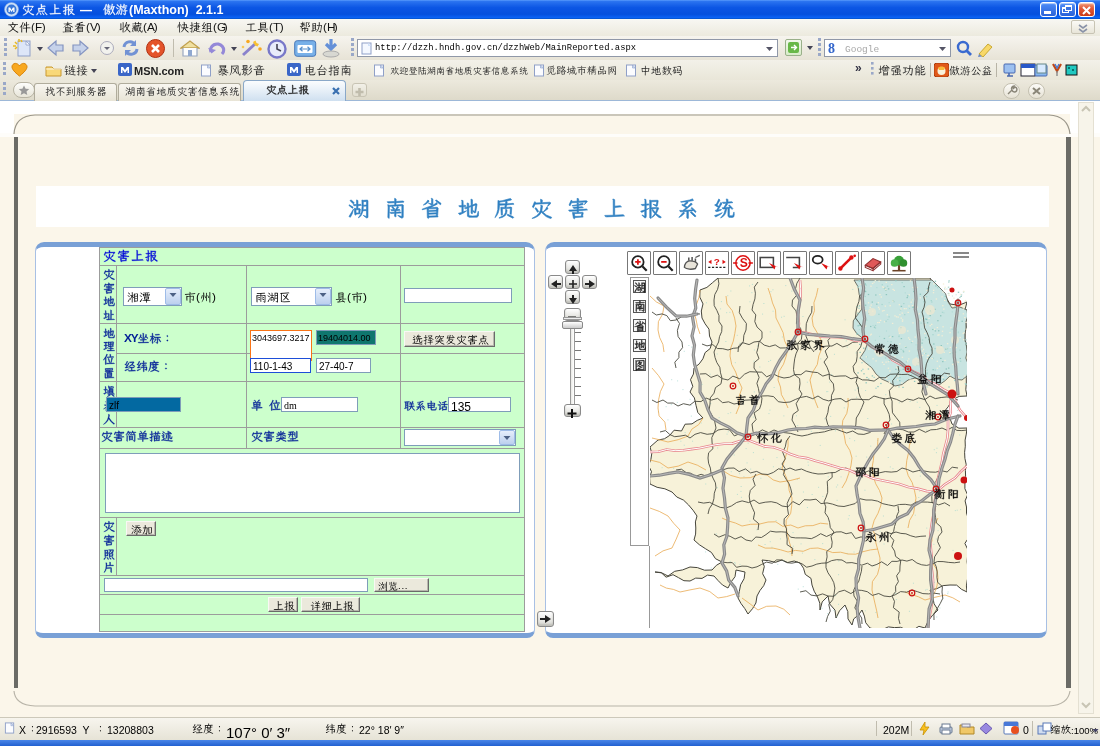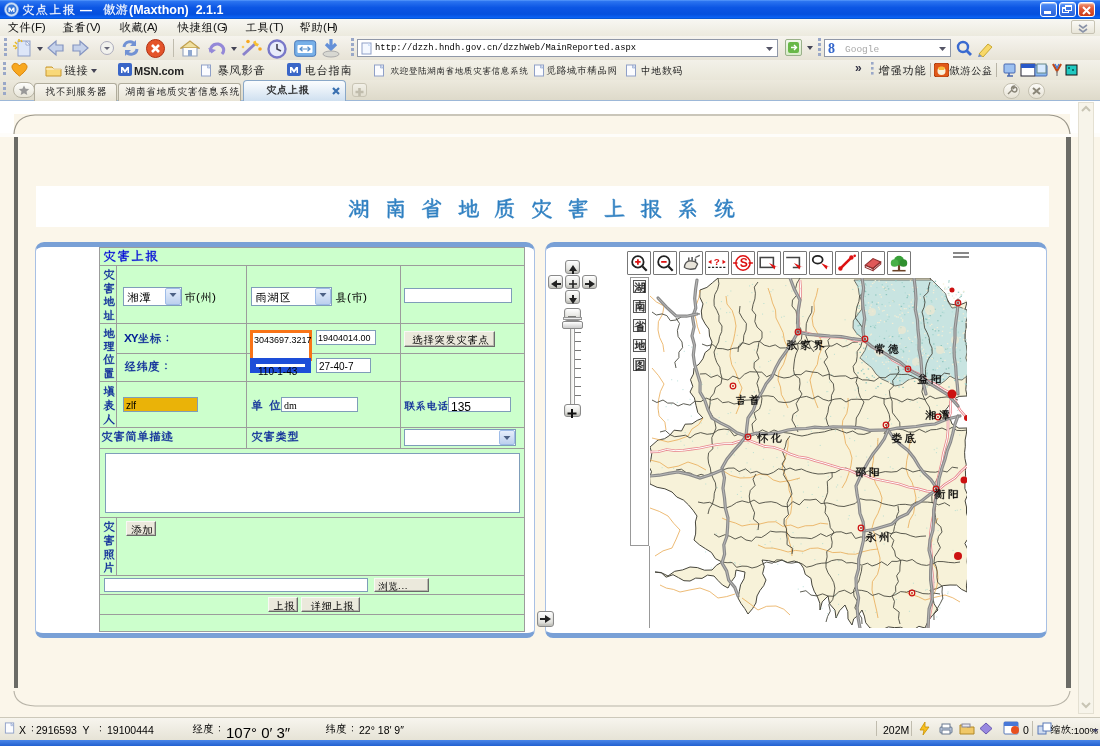--- a/index.html
+++ b/index.html
@@ -724,24 +724,24 @@
 <div style="position:absolute;left:404.0px;top:288.0px;width:108.0px;height:15.0px;background:#fff;border:1px solid #7f9db9"></div>
 <svg style="position:absolute;left:124.0px;top:332.0px;overflow:visible" width="49" height="13">
     <g fill="#001e96" stroke="#001e96" stroke-width="7.0" paint-order="stroke">
       <text x="0.0" y="10.1" font-family="Liberation Sans" font-size="11.8" stroke="none" font-weight="bold">X</text>
       <text x="6.7" y="10.1" font-family="Liberation Sans" font-size="11.8" stroke="none" font-weight="bold">Y</text>
       <use href="#g5750" transform="translate(13.4 0) scale(0.0480)"></use>
       <use href="#g6807" transform="translate(25.4 0) scale(0.0480)"></use>
       <use href="#gff1a" transform="translate(37.4 0) scale(0.0480)"></use>
     </g>
   </svg>
-<div style="position:absolute;left:250.0px;top:330.0px;width:62.0px;height:31px;background:#fff;border:3px solid #f97316">
+<div style="position:absolute;left:250.0px;top:330.0px;width:62.0px;height:31px;background:#fff;border:1px solid #f97316">
     <span style="position:absolute;left:1px;top:2.0px;font-family:'Liberation Sans';font-size:9.0px;color:#000">3043697.3217</span>
   </div>
-<div style="position:absolute;left:316.0px;top:330.0px;width:60.0px;height:15.0px;background:#ffffff;border:1px solid #7f9db9">
+<div style="position:absolute;left:316.0px;top:330.0px;width:60.0px;height:15.0px;background:#0f766e;border:1px solid #7f9db9">
     <span style="position:absolute;left:1px;top:2.0px;font-family:'Liberation Sans';font-size:9.0px;color:#000">19404014.00</span>
   </div>
 <div style="position:absolute;left:404.0px;top:331.0px;width:91.0px;height:16.0px;background:#ebe9dc;border:1px solid #6a6a6a;border-top-color:#f8f8f4;border-left-color:#f8f8f4;box-shadow:inset -1px -1px 0 #b8b8ae;">
     <svg style="position:absolute;left:7.0px;top:2.0px;overflow:visible" width="77" height="12">
       <g fill="#000">
         <use href="#g9009" transform="translate(0.0 0) scale(0.0440)"></use>
         <use href="#g62e9" transform="translate(11.0 0) scale(0.0440)"></use>
         <use href="#g7a81" transform="translate(22.0 0) scale(0.0440)"></use>
         <use href="#g53d1" transform="translate(33.0 0) scale(0.0440)"></use>
         <use href="#g707e" transform="translate(44.0 0) scale(0.0440)"></use>
@@ -751,27 +751,27 @@
     </svg>
   </div>
 <svg style="position:absolute;left:124.0px;top:360.0px;overflow:visible" width="48" height="13">
     <g fill="#001e96" stroke="#001e96" stroke-width="7.0" paint-order="stroke">
       <use href="#g7ecf" transform="translate(0.0 0) scale(0.0480)"></use>
       <use href="#g7eac" transform="translate(12.0 0) scale(0.0480)"></use>
       <use href="#g5ea6" transform="translate(24.0 0) scale(0.0480)"></use>
       <use href="#gff1a" transform="translate(36.0 0) scale(0.0480)"></use>
     </g>
   </svg>
-<div style="position:absolute;left:250.0px;top:358.0px;width:61.0px;height:15.0px;background:#fff;border:6px solid #1d4ed8">
+<div style="position:absolute;left:250.0px;top:358.0px;width:61.0px;height:15.0px;background:#fff;border:1px solid #1d4ed8">
     <span style="position:absolute;left:2px;top:1.5px;font-family:'Liberation Sans';font-size:10.0px;color:#000">110-1-43</span>
   </div>
 <div style="position:absolute;left:316.0px;top:358.0px;width:55.0px;height:15.0px;background:#fff;border:1px solid #7f9db9">
     <span style="position:absolute;left:2px;top:1.5px;font-family:'Liberation Sans';font-size:10.0px;color:#000">27-40-7</span>
   </div>
-<div style="position:absolute;left:123.0px;top:397.0px;width:75.0px;height:15.0px;background:#eab308;border:1px solid #7f9db9">
+<div style="position:absolute;left:106px;top:397.0px;width:75.0px;height:15.0px;background:#0369a1;border:1px solid #7f9db9">
     <span style="position:absolute;left:2px;top:1.5px;font-family:'Liberation Sans';font-size:10.0px;color:#000">zlf</span>
   </div>
 <svg style="position:absolute;left:251.0px;top:399.0px;overflow:visible" width="30" height="13">
     <g fill="#001e96" stroke="#001e96" stroke-width="7.0" paint-order="stroke">
       <use href="#g5355" transform="translate(0.0 0) scale(0.0480)"></use>
       <use href="#g4f4d" transform="translate(18.0 0) scale(0.0480)"></use>
     </g>
   </svg>
 <div style="position:absolute;left:281.0px;top:397.0px;width:77.0px;height:15.0px;background:#fff;border:1px solid #7f9db9">
     <span style="position:absolute;left:2px;top:1.5px;font-family:Liberation Serif, serif;font-size:10.0px;color:#000">dm</span>
@@ -1904,21 +1904,21 @@
     <g fill="#000">
       <use href="#gff1a" transform="translate(0.0 0) scale(0.0440)"></use>
     </g>
   </svg>
 <span style="position:absolute;left:36px;top:724px;font-family:'Liberation Sans';font-size:10.5px;color:#000">2916593&nbsp; Y</span>
 <svg style="position:absolute;left:95.0px;top:723.0px;overflow:visible" width="11" height="12">
     <g fill="#000">
       <use href="#gff1a" transform="translate(0.0 0) scale(0.0440)"></use>
     </g>
   </svg>
-<span style="position:absolute;left:107px;top:724px;font-family:'Liberation Sans';font-size:10.5px;color:#000">19100444</span>
+<span style="position:absolute;left:107px;top:724px;font-family:'Liberation Sans';font-size:10.5px;color:#000">13208803</span>
 <svg style="position:absolute;left:192.0px;top:723.0px;overflow:visible" width="33" height="12">
     <g fill="#000">
       <use href="#g7ecf" transform="translate(0.0 0) scale(0.0440)"></use>
       <use href="#g5ea6" transform="translate(11.0 0) scale(0.0440)"></use>
       <use href="#gff1a" transform="translate(22.0 0) scale(0.0440)"></use>
     </g>
   </svg>
 <span style="position:absolute;left:226px;top:724px;font-family:'Liberation Sans';font-size:15px;color:#000">107° 0′ 3″</span>
 <svg style="position:absolute;left:325.0px;top:723.0px;overflow:visible" width="33" height="12">
     <g fill="#000">

